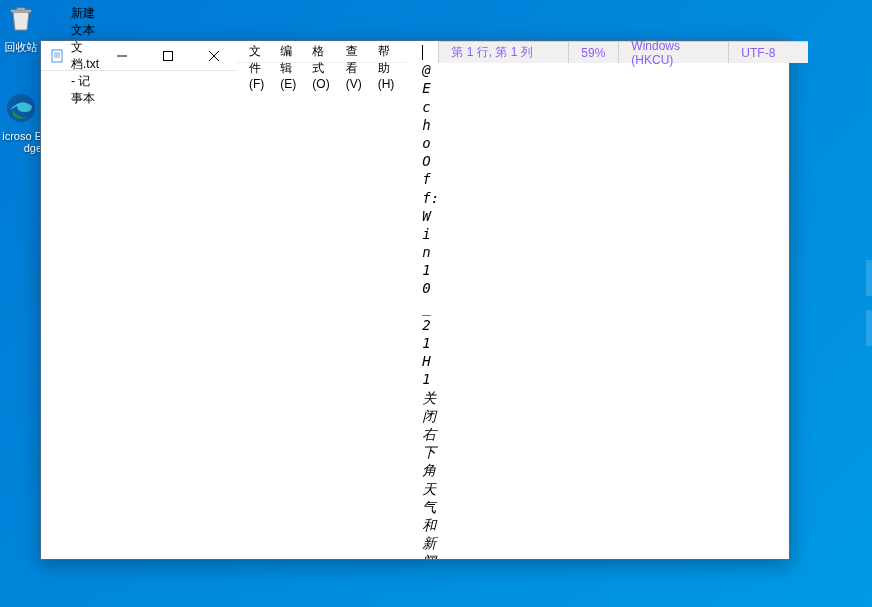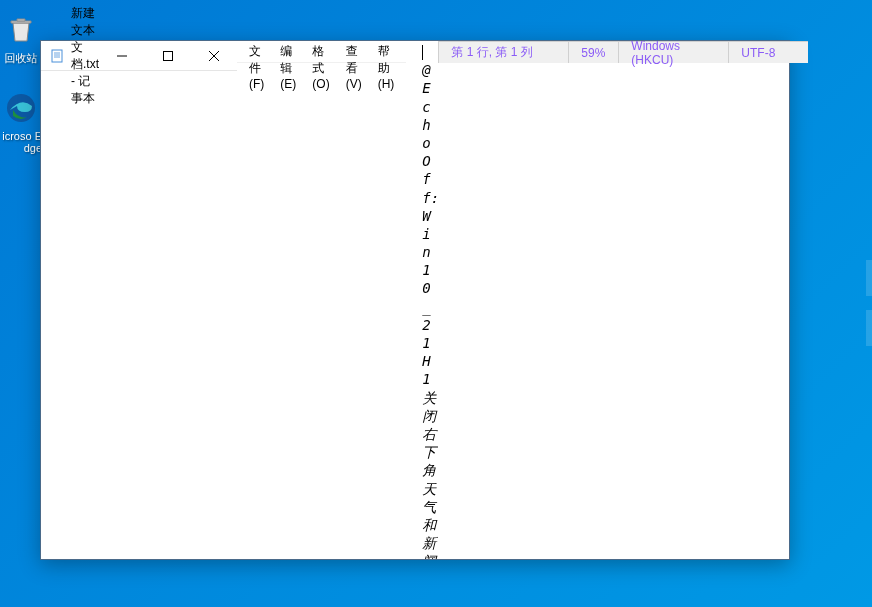--- a/index.html
+++ b/index.html
@@ -22,21 +22,21 @@
     }
     .desktop-icon {
       position: absolute;
       width: 42px;
       text-align: center;
       color: white;
       font-size: 11px;
       text-shadow: 1px 1px 2px rgba(0,0,0,0.5);
     }
     .desktop-icon.recycle {
-      top: 11px;
+      top: 0px;
       left: 0px;
     }
     .desktop-icon.edge {
       top: 90px;
       left: 0px;
       text-align: right;
     }
     .desktop-icon .icon-box {
       width: 36px;
       height: 36px;

